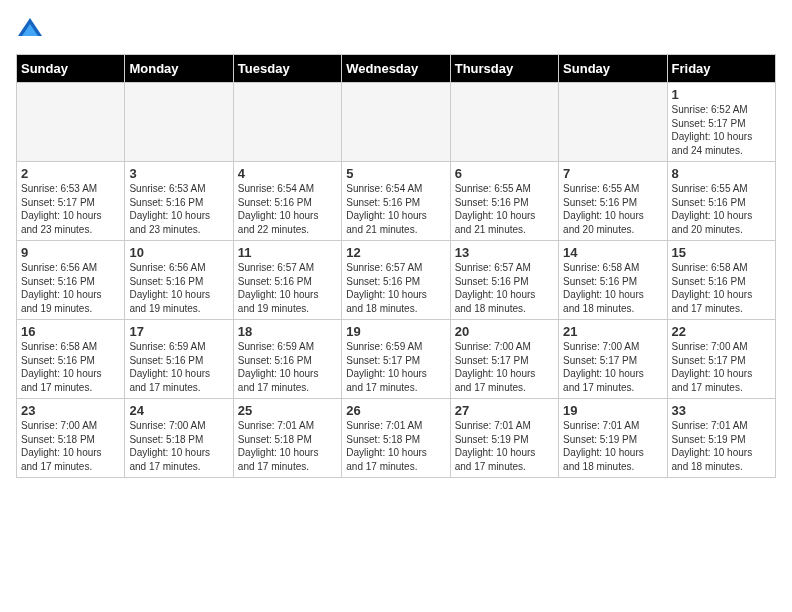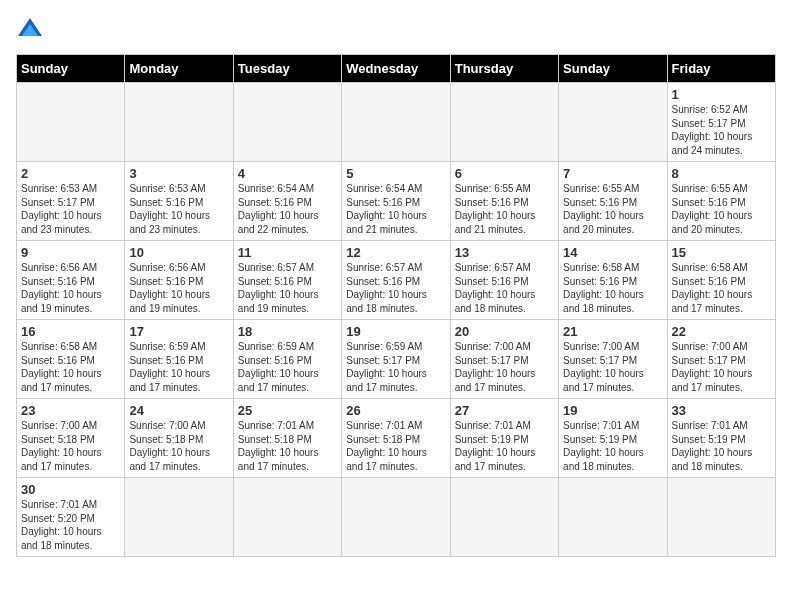--- a/index.html
+++ b/index.html
@@ -343,30 +343,15 @@
 and 18 minutes.</div>
           </td>
           <td>
             <span class="day-num">33</span>
             <div class="day-info">Sunrise: 7:01 AM
 Sunset: 5:19 PM
 Daylight: 10 hours
 and 18 minutes.</div>
           </td>
         </tr>
-        <tr>
-          <td>
-            <span class="day-num">30</span>
-            <div class="day-info">Sunrise: 7:01 AM
-Sunset: 5:20 PM
-Daylight: 10 hours
-and 18 minutes.</div>
-          </td>
-          <td class="empty"></td>
-          <td class="empty"></td>
-          <td class="empty"></td>
-          <td class="empty"></td>
-          <td class="empty"></td>
-          <td class="empty"></td>
-        </tr>
       </tbody>
   </table>
 </div>
 
 </body></html>

